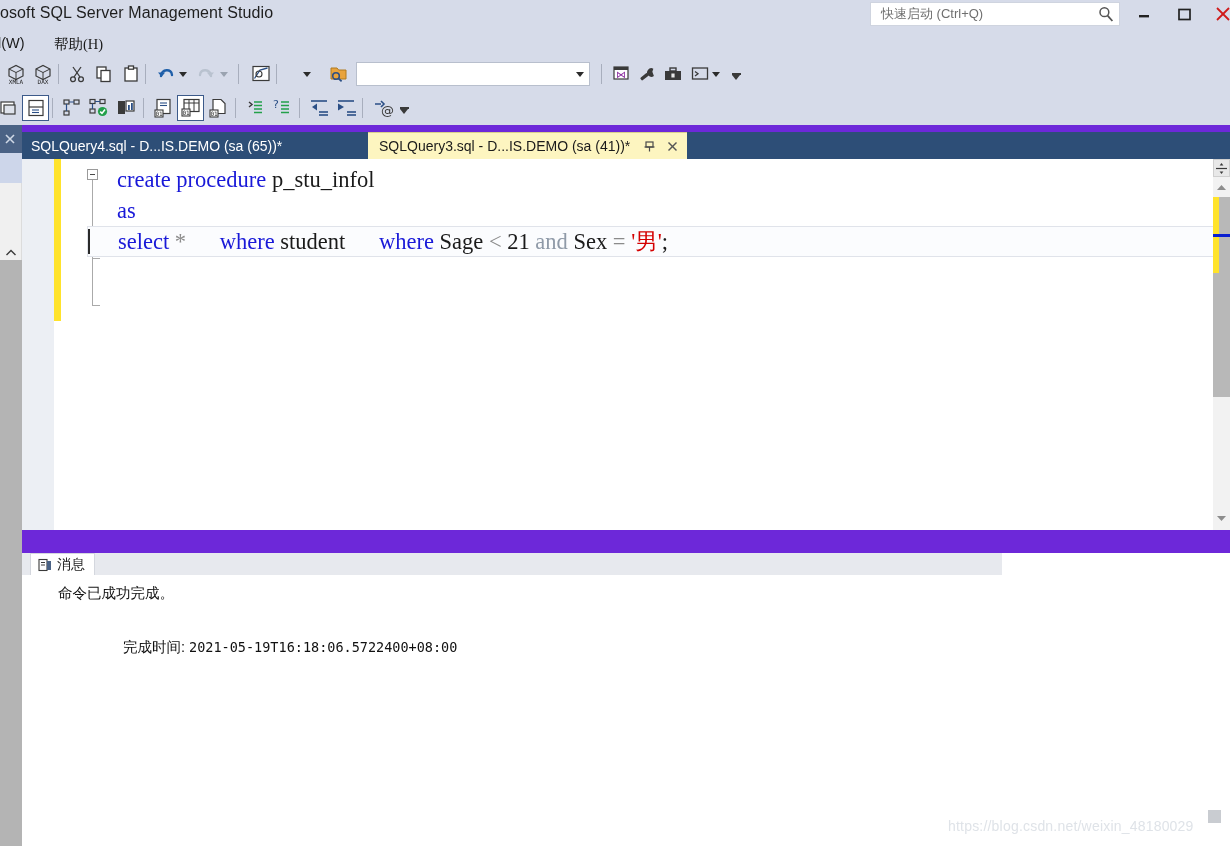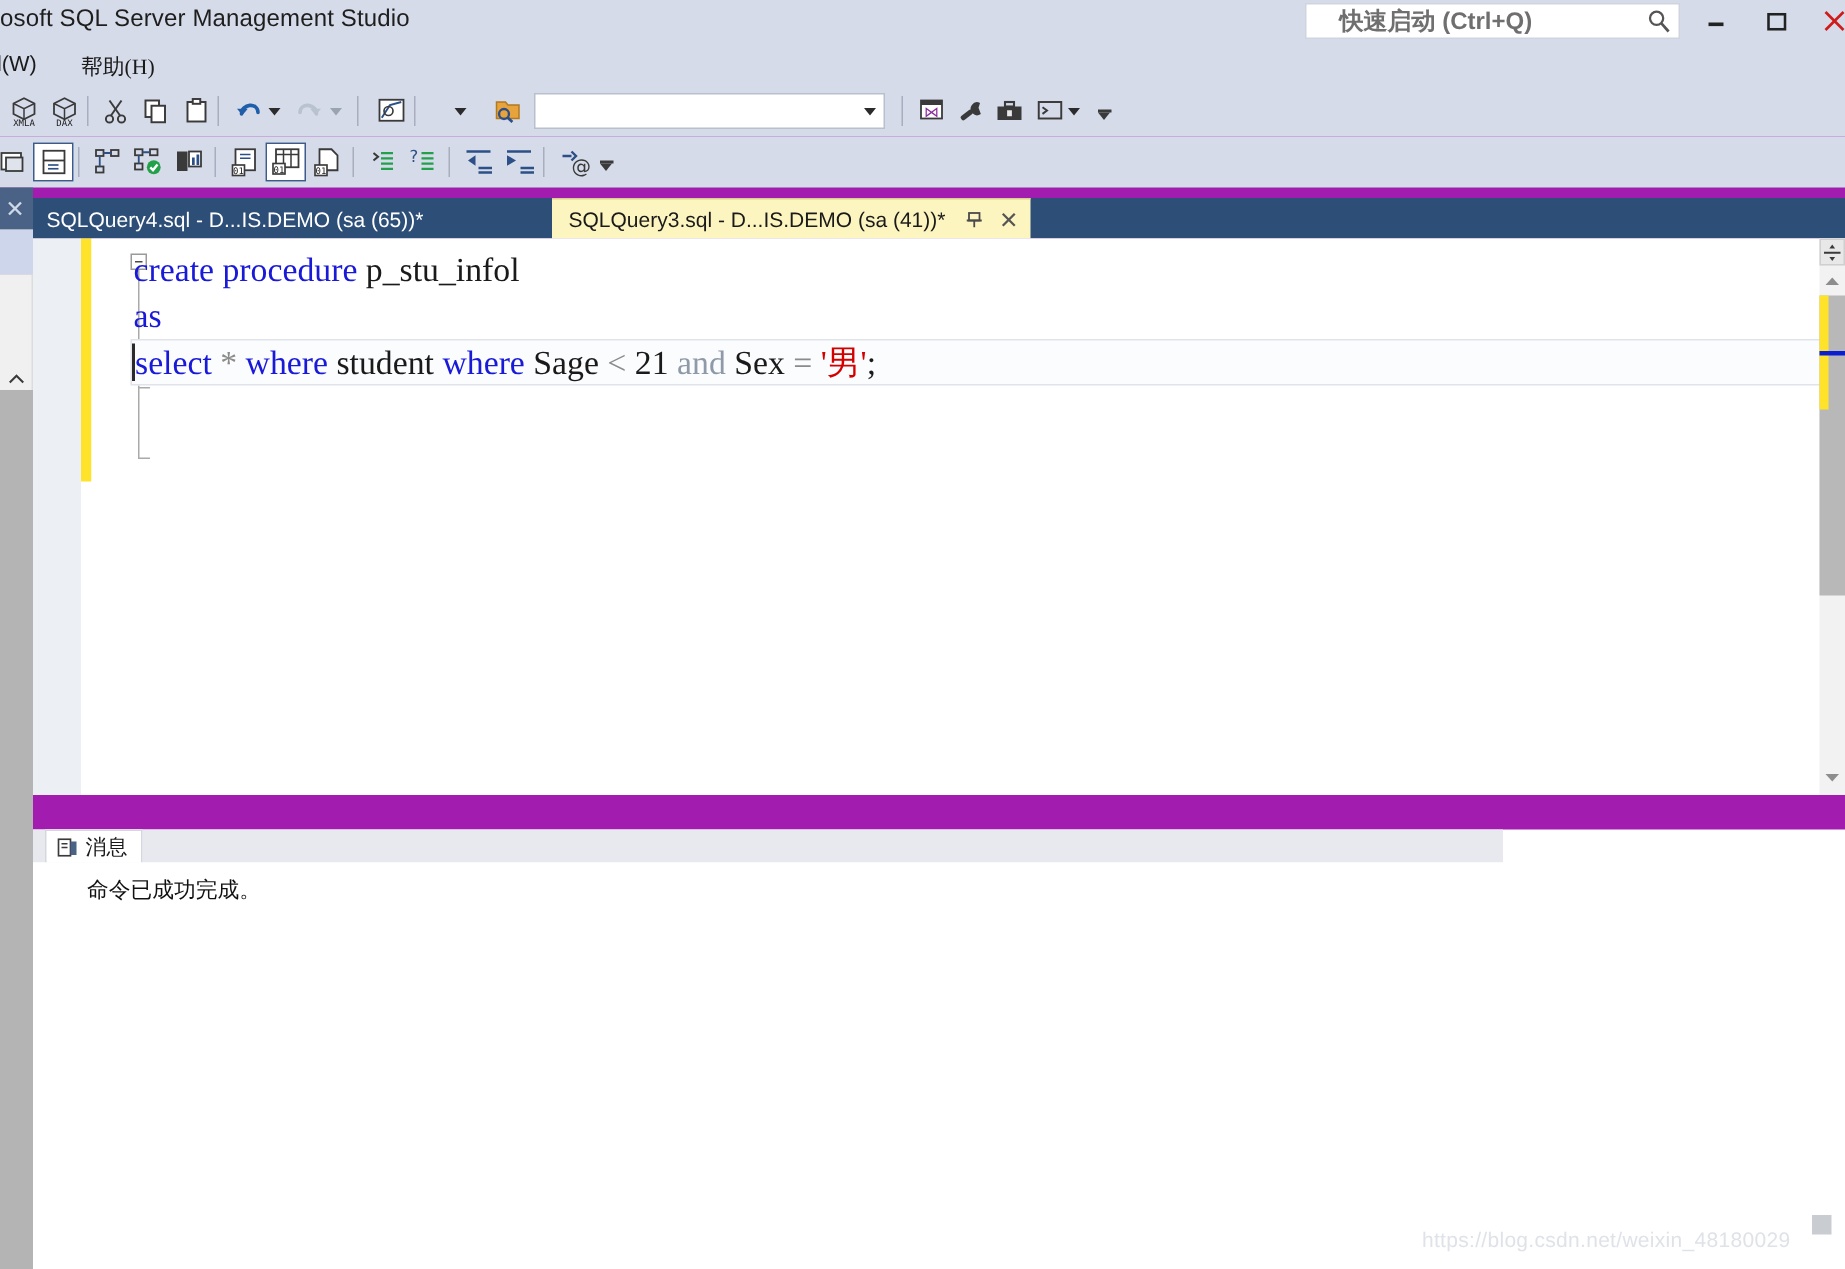--- a/index.html
+++ b/index.html
@@ -5,39 +5,39 @@
   * { box-sizing: border-box; }
   html, body {
     margin: 0; padding: 0;
     width: 1230px; height: 846px;
     overflow: hidden;
     background: #ffffff;
     font-family: "Liberation Sans", sans-serif;
     -webkit-font-smoothing: antialiased;
   }
 
-  #app { position: relative; width: 1230px; height: 846px; background: #a21caf; }
+  #app { position: relative; width: 1230px; height: 846px; background: #6d28d9; }
 
   
   .titlebar {
     position: absolute; left: 0; top: 0; width: 1230px; height: 30px;
     background: #d6dbe9;
   }
   .title-text {
     position: absolute; left: 0; top: 4px;
     font-size: 16px; color: #1e1e1e; letter-spacing: .1px;
     white-space: nowrap;
   }
   .quicklaunch {
     position: absolute; left: 870px; top: 2px; width: 250px; height: 24px;
     background: #ffffff; border: 1px solid #cfd4df;
     display: flex; align-items: center;
   }
   .quicklaunch .ql-text {
-    font-size: 16px; color: #6f6f6f; padding-left: 22px; white-space: nowrap; font-weight: bold;
+    font-size: 13px; color: #6f6f6f; padding-left: 10px; white-space: nowrap;
   }
   .ql-search {
     position: absolute; right: 4px; top: 2px; width: 18px; height: 18px;
   }
   .winbtn {
     position: absolute; top: 0; width: 34px; height: 28px;
     display: flex; align-items: center; justify-content: center;
   }
   .winbtn svg { display: block; }
   #btn-min { left: 1127px; }
@@ -172,21 +172,21 @@
     color: #1a1a1a;
     display: flex; align-items: center;
   }
   #code-line-1 { top: 5px; left: 28px; }
   #code-line-2 { top: 36px; left: 28px; }
   #code-line-3 {
     top: 67px; left: 26px; width: 1162px;
     border: 1px solid #e0e3ea; background: #fbfcfe;
     padding-left: 2px;
   }
-  .kw   { color: #1919d8; }
+  .kw   { color: #1919d8; margin-left: 28px; }
   .ident{ color: #1a1a1a; }
   .op   { color: #8b8b8b; }
   .num  { color: #1a1a1a; }
   .str  { color: #d40000; }
   .kwg  { color: #8f9aa8; }
 
   .fold-box {
     position: absolute; left: 26px; top: 10px;
     width: 11px; height: 11px;
     border: 1px solid #9a9a9a; background: #ffffff;
@@ -718,19 +718,22 @@
             <line x1="3" y1="7" x2="7" y2="7" stroke="#3a3a3a" stroke-width="1"></line>
             <rect x="9" y="3" width="4" height="9" fill="#4a6285"></rect>
           </svg>
         </span>
         <span>消息</span>
       </div>
     </div>
 
     <div class="results-body">
       <div class="msg-line" id="msg-line-1">命令已成功完成。</div>
+      <div class="msg-line" id="msg-line-2">
+        <span class="msg-label">完成时间: </span><span>2021-05-19T16:18:06.5722400+08:00</span>
+      </div>
     </div>
   </div>
 
   <div class="watermark">https://blog.csdn.net/weixin_48180029</div>
   <div class="wm-block"></div>
 
 </div>
 
 </body></html>

